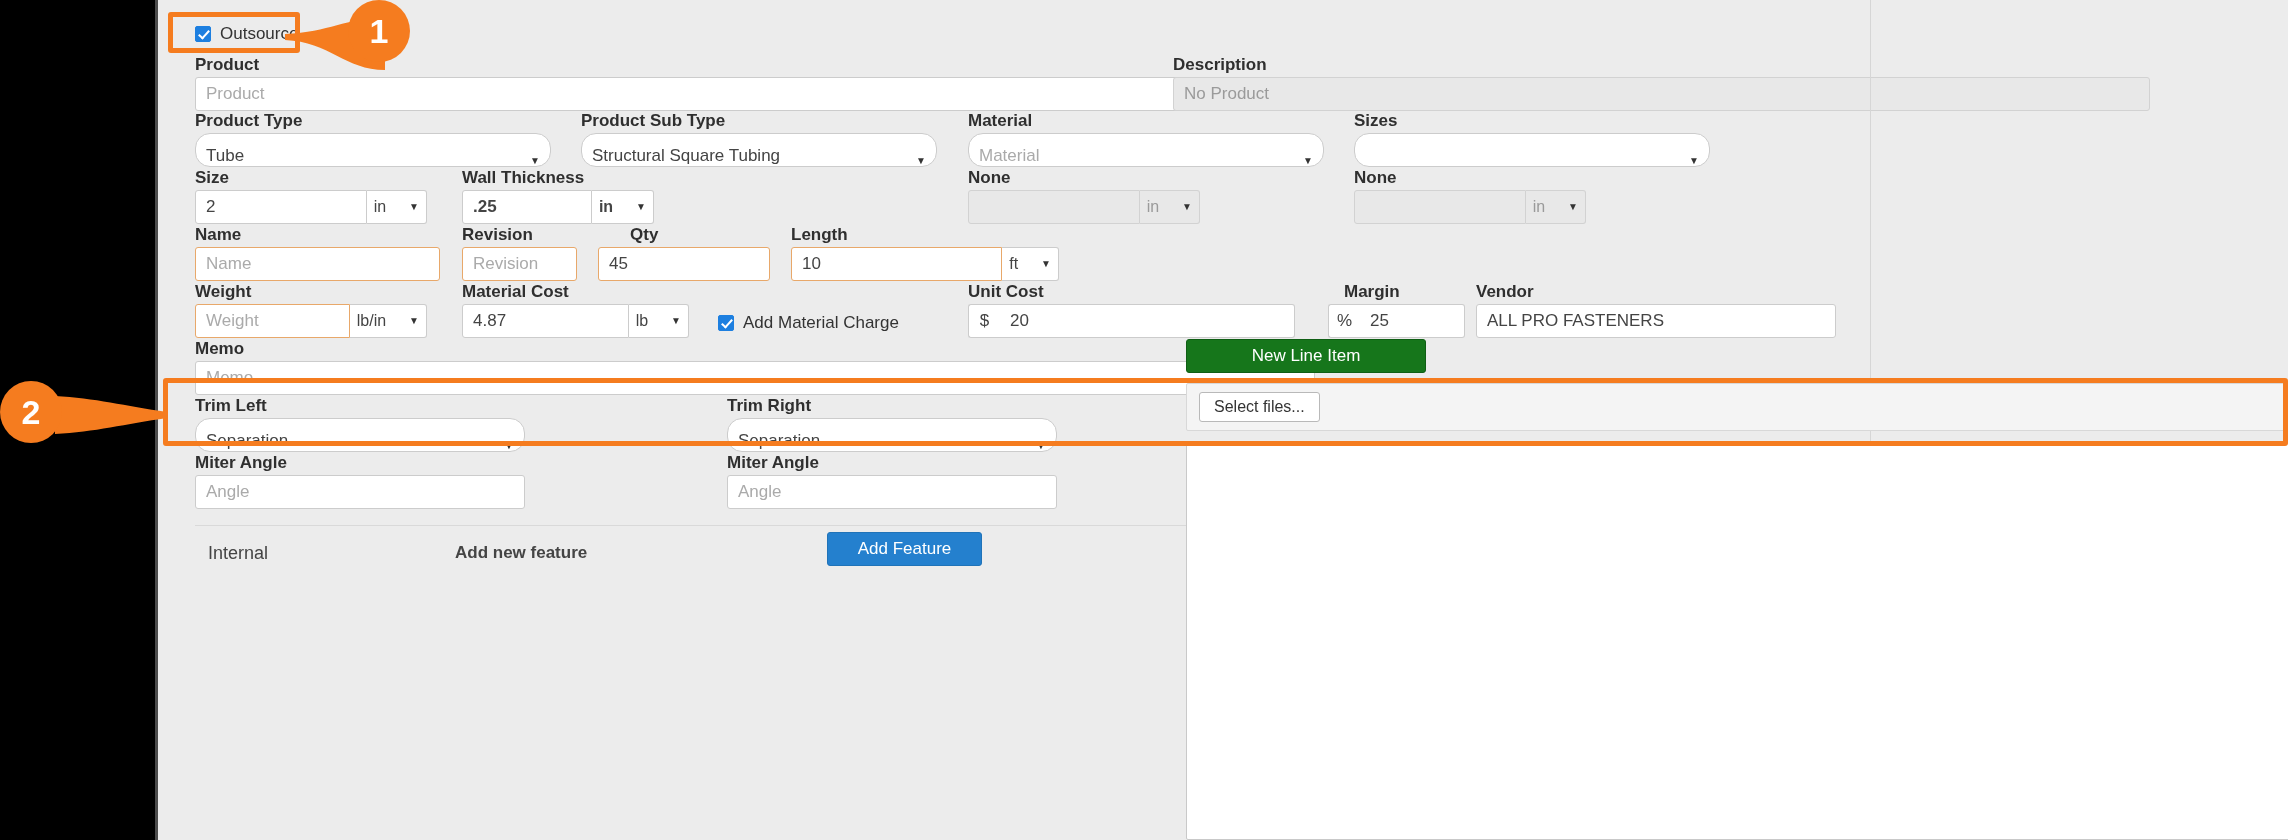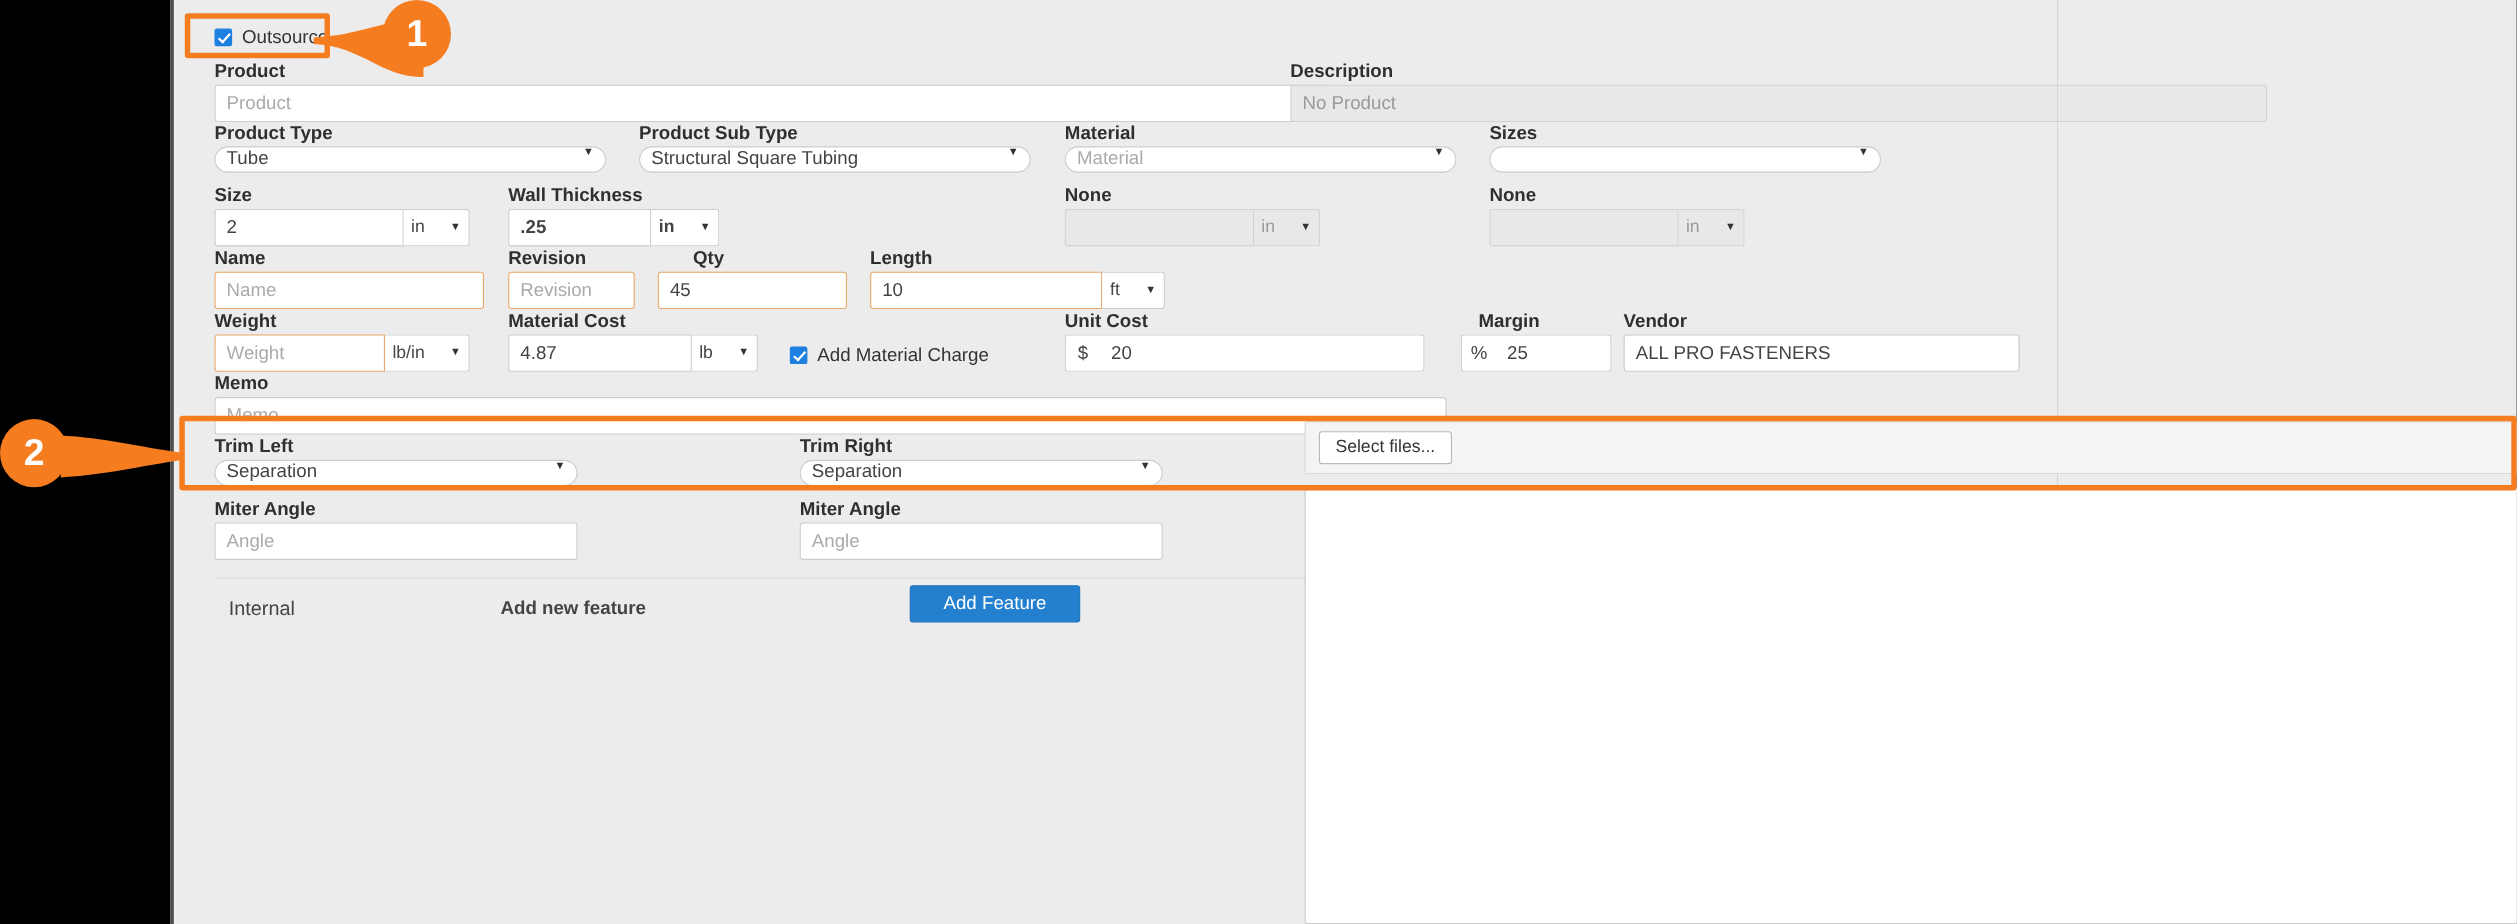--- a/index.html
+++ b/index.html
@@ -65,23 +65,23 @@
     background: #e8e8e8;
     border-color: #d2d2d2;
     color: #9a9a9a;
   }
   .input-box.highlight { border: 1px solid #e8a86a; }
 
   .select-box {
     background: #ffffff;
     border: 1px solid #cccccc;
     border-radius: 15px;
-    height: 24px;
-    display: flex;
-    align-items: flex-start;
+    height: 34px;
+    display: flex;
+    align-items: flex-end;
     justify-content: space-between;
     padding: 0 10px;
     font-size: 17px;
     color: #444444;
     white-space: nowrap;
     overflow: hidden;
   }
   .select-box.placeholder { color: #aaaaaa; }
   .caret {
     font-size: 10px;
@@ -251,21 +251,21 @@
 
     <div class="checkbox-row" style="position:absolute; left:37px; top:24px;">
       <span class="cbx"></span>
       <span class="cbx-label">Outsource</span>
     </div>
 
     <div style="position:absolute; left:37px; top:55px;" class="field-label">Product</div>
     <div class="input-box placeholder" style="position:absolute; left:37px; top:77px; width:1015px;">Product</div>
 
     <div style="position:absolute; left:1015px; top:55px;" class="field-label">Description</div>
-    <div class="input-box disabled" style="position:absolute; left:1015px; top:77px; width:888px;">No Product</div>
+    <div class="input-box disabled" style="position:absolute; left:1015px; top:77px; width:977px;">No Product</div>
 
     <div style="position:absolute; left:37px; top:111px;" class="field-label">Product Type</div>
     <div class="select-box" style="position:absolute; left:37px; top:133px; width:356px;">
       <span>Tube</span>
       <span class="caret">▼</span>
     </div>
 
     <div style="position:absolute; left:423px; top:111px;" class="field-label">Product Sub Type</div>
     <div class="select-box" style="position:absolute; left:423px; top:133px; width:356px;">
       <span>Structural Square Tubing</span>
@@ -401,20 +401,21 @@
 
     <div class="static-text" style="position:absolute; left:50px; top:543px; font-size:18px;">Internal</div>
 
     <div class="static-text bold" style="position:absolute; left:297px; top:543px;">Add new feature</div>
 
 
     <div class="btn-blue" style="position:absolute; left:669px; top:532px; width:155px;">Add Feature</div>
 
     <div class="divider-v"></div>
 
+    <div class="btn-green" style="position:absolute; left:1028px; top:339px; width:240px;">New Line Item</div>
 
     <div class="upload-bar" style="position:absolute; left:1028px; top:383px; width:1105px; height:48px;">
       <div class="btn-plain" style="height:30px; font-size:16px;">Select files...</div>
     </div>
 
     <div class="dropzone" style="position:absolute; left:1028px; top:443px; width:1105px; height:397px;"></div>
 
   </div>
 
   <div class="ann-box" style="left:168px; top:12px; width:132px; height:41px;"></div>

